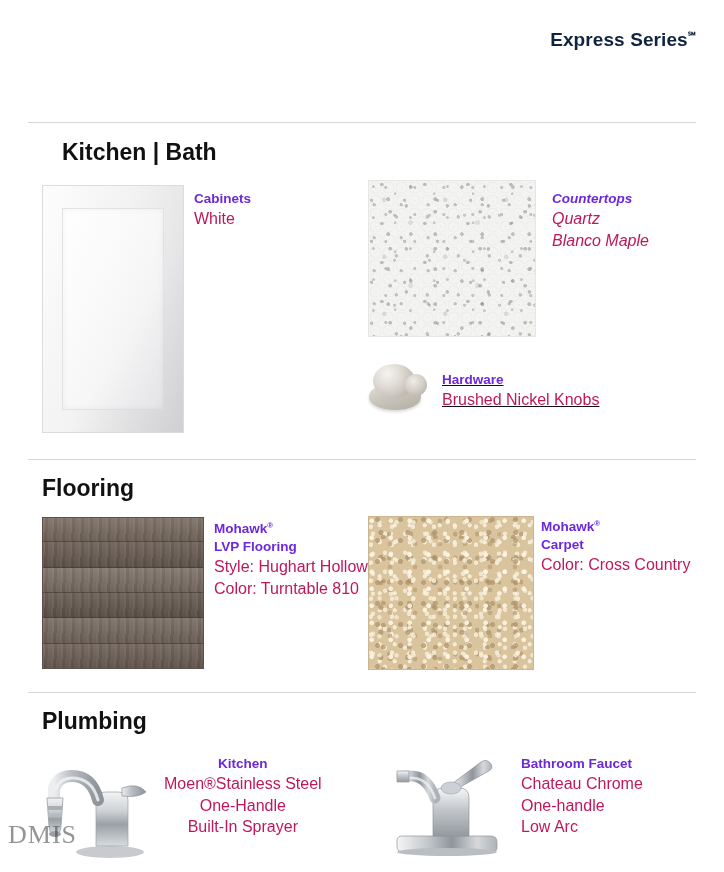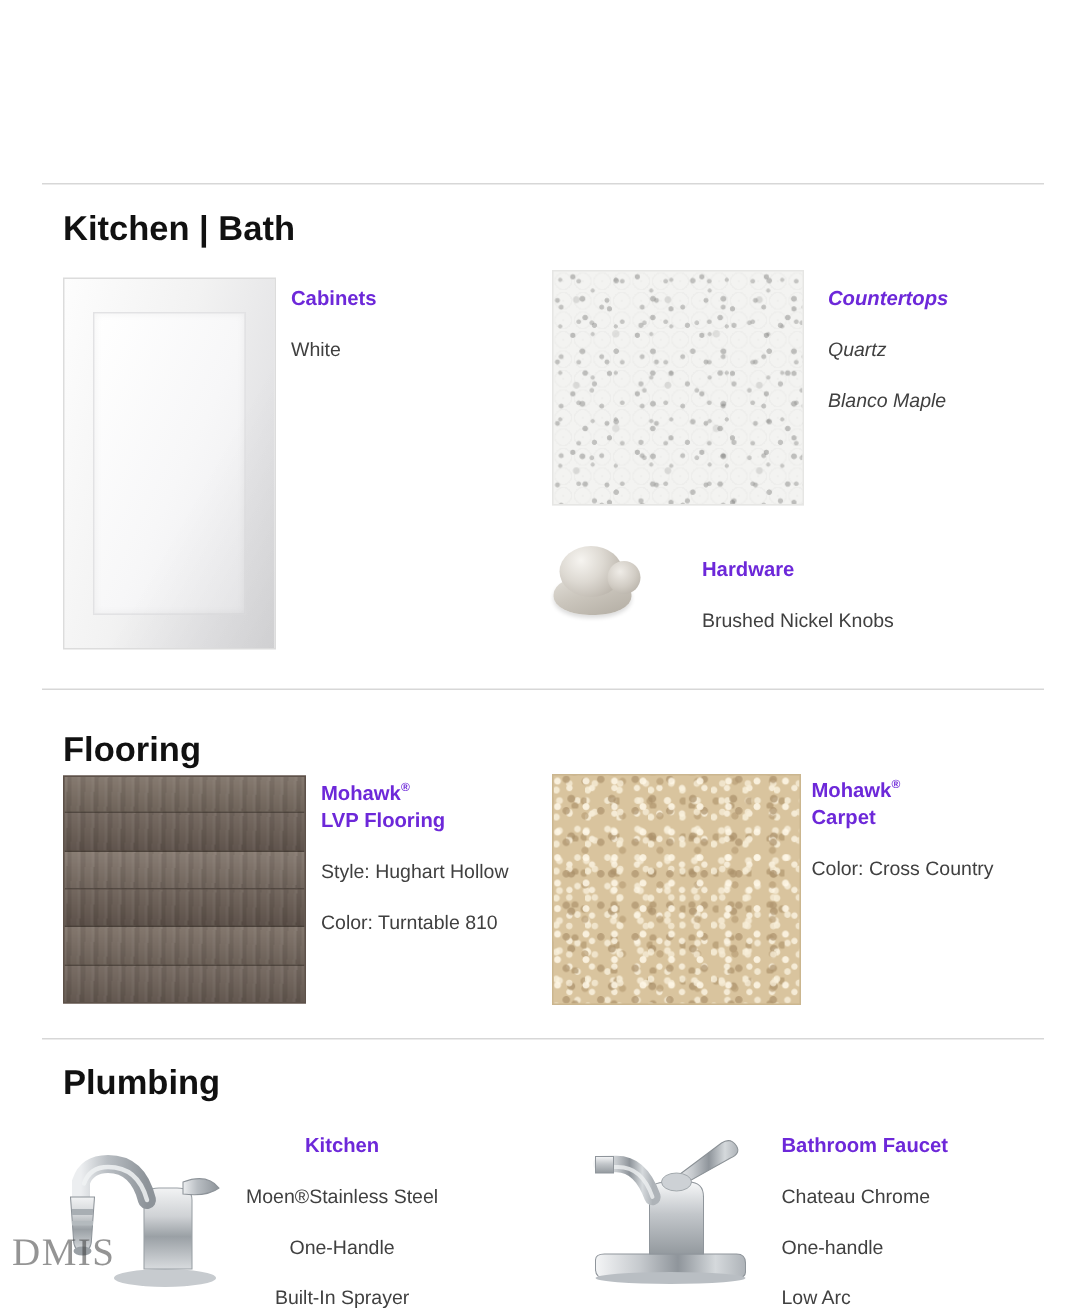--- a/index.html
+++ b/index.html
@@ -73,25 +73,24 @@
     color: #6d28d9;
     line-height: 1.35;
     white-space: nowrap;
   }
   .cap-title sup {
     font-size: 8px;
     vertical-align: super;
     font-weight: bold;
   }
   .cap-line {
-    font-size: 13px;
-    color: #404040;
+    font-size: 16px;
+    color: #be185d;
     line-height: 1.35;
     white-space: nowrap;
-    margin-top: 16px;
   }
 
   
   .cabinet-door {
     background: linear-gradient(105deg, #fdfdfd 0%, #f2f2f2 45%, #e4e4e6 78%, #dcdcde 100%);
     border: 1px solid #dcdcdc;
   }
   .cabinet-inner {
     position: absolute;
     left: 19px;
@@ -220,24 +219,25 @@
     font-size: 26px;
     font-family: "Liberation Serif", serif;
     color: rgba(60,60,60,0.55);
     letter-spacing: 1px;
   }
 </style>
 </head>
 <body>
 
 <div class="header">
+  <div class="brand-line"><span>Express Series</span><sup>℠</sup></div>
 </div>
 
 <div class="rule" style="top:122px;"></div>
-<div class="section-title" style="top:139px;">Kitchen | Bath</div>
+<div class="section-title" style="top:139px;margin-left:20px;">Kitchen | Bath</div>
 
 <div class="swatch cabinet-door" style="left:42px; top:185px; width:142px; height:248px;">
   <div class="cabinet-inner"></div>
   <div class="cabinet-shadow"></div>
 </div>
 <div class="caption" style="left:194px; top:190px;">
   <div class="cap-title">Cabinets</div>
   <div class="cap-line">White</div>
 </div>
 
@@ -246,27 +246,27 @@
   <div class="cap-title">Countertops</div>
   <div class="cap-line">Quartz</div>
   <div class="cap-line">Blanco Maple</div>
 </div>
 
 <div class="knob-wrap" style="left:369px; top:362px; width:60px; height:48px;">
   <div class="knob-base"></div>
   <div class="knob-top"></div>
   <div class="knob-side"></div>
 </div>
-<div class="caption" style="left:468px; top:371px;">
+<div class="caption" style="left:442px; top:371px;text-decoration:underline;">
   <div class="cap-title">Hardware</div>
   <div class="cap-line">Brushed Nickel Knobs</div>
 </div>
 
 <div class="rule" style="top:459px;"></div>
-<div class="section-title" style="top:486px;">Flooring</div>
+<div class="section-title" style="top:475px;">Flooring</div>
 
 <div class="swatch lvp" style="left:42px; top:517px; width:162px; height:152px;">
   <div class="lvp-plank" style="top:0px;   height:24px; background-color:#7a6d62;"></div>
   <div class="lvp-plank" style="top:24px;  height:26px; background-color:#695c53;"></div>
   <div class="lvp-plank" style="top:50px;  height:25px; background-color:#7d7066;"></div>
   <div class="lvp-plank" style="top:75px;  height:25px; background-color:#665950;"></div>
   <div class="lvp-plank" style="top:100px; height:26px; background-color:#776a60;"></div>
   <div class="lvp-plank" style="top:126px; height:26px; background-color:#6c5f56;"></div>
 </div>
 <div class="caption" style="left:214px; top:520px;">

